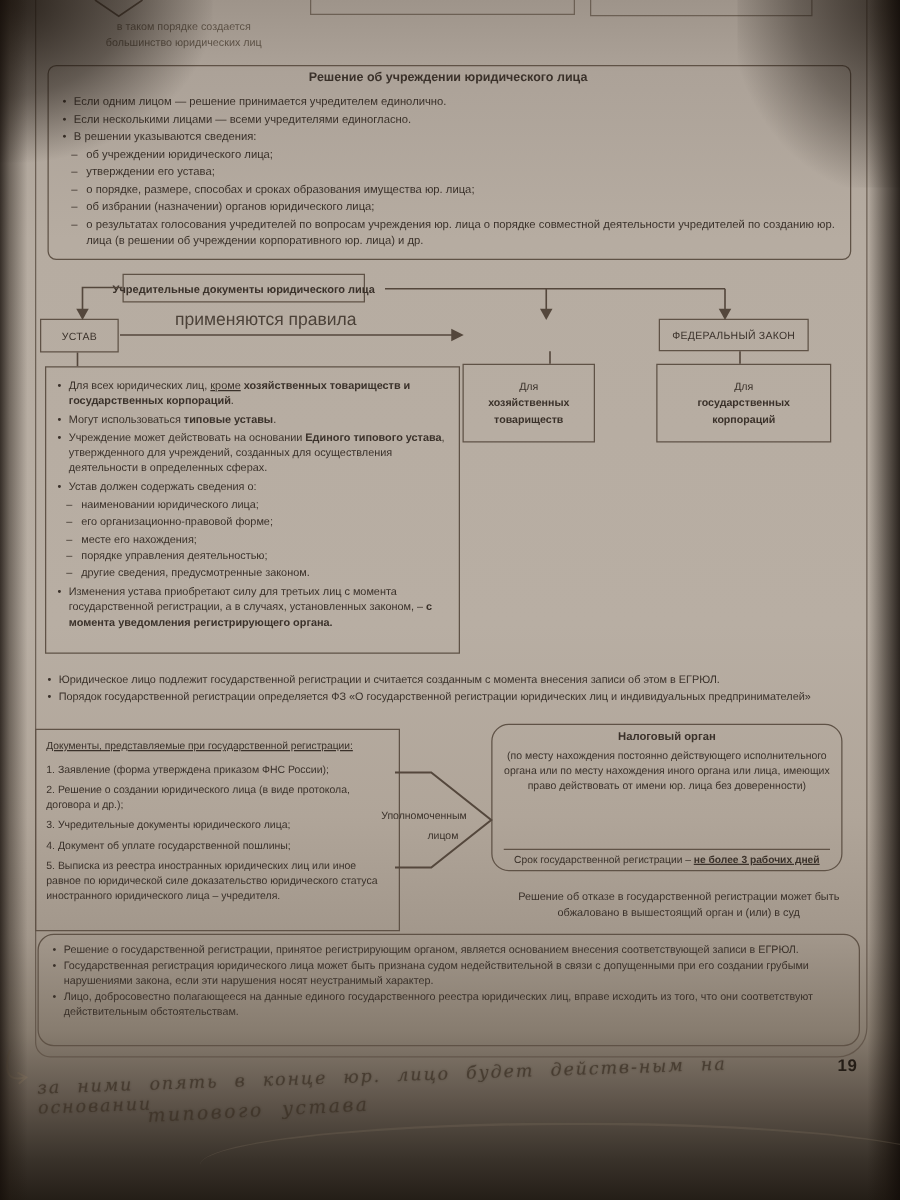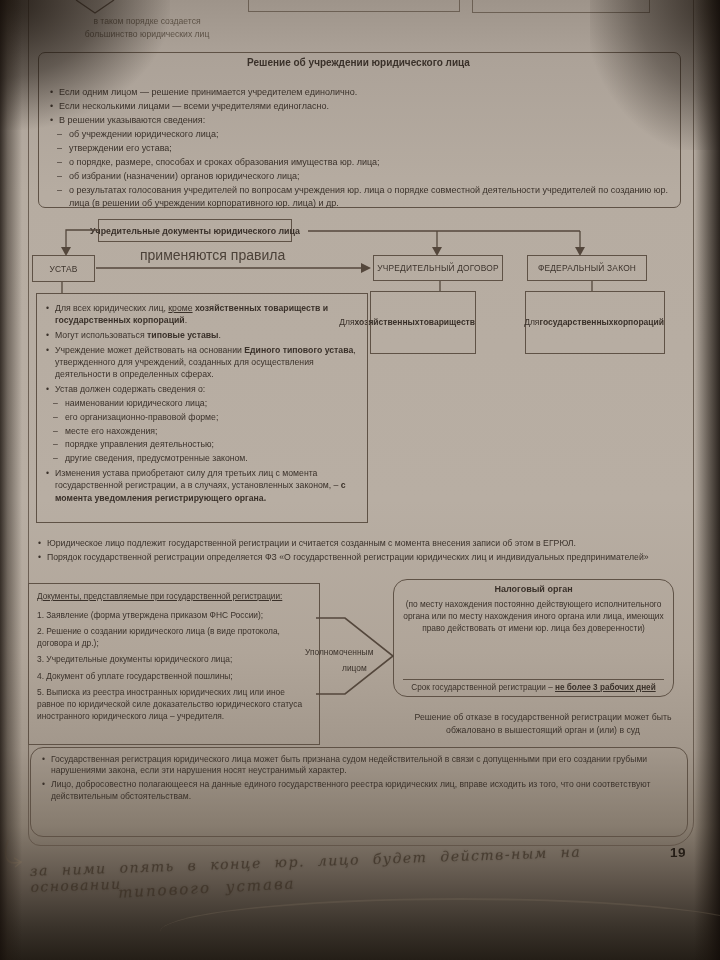--- a/index.html
+++ b/index.html
@@ -34,38 +34,38 @@
   .outer-frame { left:28px; top:-30px; width:666px; height:876px;
     border:1.2px solid rgba(95,82,70,.85); border-radius:3px 3px 24px 12px; }
   .cut-box-a { left:248px; top:-22px; width:212px; height:34px; border-color:rgba(95,82,70,.8); }
   .cut-box-b { left:472px; top:-20px; width:178px; height:33px; border-color:rgba(95,82,70,.8); }
 
   .top-note { position:absolute; left:62px; top:15px; width:170px; text-align:center;
     font-size:8.6px; line-height:1.55; color:#5d5246; }
 
   .decision-box { left:38px; top:52px; width:643px; height:156px; border-radius:7px; padding:3px 10px 0 8px;
     font-size:9px; line-height:1.44; }
-  .decision-title { text-align:center; font-weight:bold; font-size:10px; margin-bottom:16px; }
+  .decision-title { text-align:center; font-weight:bold; font-size:10px; margin-bottom:5px; }
   .bul { position:relative; padding-left:12px; margin-top:1px; }
   .bul::before { content:"\2022"; position:absolute; left:3px; top:0; }
   .dash { position:relative; padding-left:22px; margin-top:1px; }
   .dash::before { content:"\2013"; position:absolute; left:10px; top:0; }
 
   .founding-header { left:98px; top:219px; width:194px; height:23px;
     display:flex; align-items:center; justify-content:center;
     font-weight:bold; font-size:8.8px; white-space:nowrap; }
   .rule-label { position:absolute; left:140px; top:247px; font-size:14px; color:#4b4138; }
 
   .node { display:flex; align-items:center; justify-content:center; text-align:center;
     font-size:8.4px; letter-spacing:.2px; color:#3c332c; }
   .node-ustav   { left:32px;  top:255px; width:63px;  height:27px; }
   .node-dogovor { left:373px; top:255px; width:130px; height:26px; }
   .node-zakon   { left:527px; top:255px; width:120px; height:26px; }
 
-  .scope { display:flex; flex-direction:row; align-items:center; justify-content:flex-end;
+  .scope { display:flex; flex-direction:column; align-items:center; justify-content:center;
     font-size:8.5px; line-height:1.5; text-align:center; }
   .scope-dogovor { left:370px; top:291px; width:106px; height:63px; }
   .scope-zakon   { left:525px; top:291px; width:140px; height:63px; }
 
   .ustav-details { left:36px; top:293px; width:332px; height:230px; padding:5px 8px 0 6px;
     font-size:8.7px; line-height:1.42; }
   .ustav-details .bul { margin-top:2.5px; }
   .ustav-details .dash { margin-top:1.5px; }
 
   .reg-notes { position:absolute; left:35px; top:536px; width:652px; font-size:8.7px; line-height:1.5; }
@@ -132,21 +132,20 @@
       <div class="dash">утверждении его устава;</div>
       <div class="dash">о порядке, размере, способах и сроках образования имущества юр. лица;</div>
       <div class="dash">об избрании (назначении) органов юридического лица;</div>
       <div class="dash">о результатах голосования учредителей по вопросам учреждения юр. лица о порядке совместной деятельности учредителей по созданию юр. лица (в решении об учреждении корпоративного юр. лица) и др.</div>
     </div>
 
     <div class="box founding-header">Учредительные документы юридического лица</div>
     <div class="rule-label">применяются правила</div>
 
     <div class="box node node-ustav">УСТАВ</div>
-    <div class="box node node-dogovor">УЧРЕДИТЕЛЬНЫЙ ДОГОВОР</div>
     <div class="box node node-zakon">ФЕДЕРАЛЬНЫЙ ЗАКОН</div>
 
     <div class="box scope scope-dogovor">
       <div>Для</div>
       <div class="b">хозяйственных</div>
       <div class="b">товариществ</div>
     </div>
     <div class="box scope scope-zakon">
       <div>Для</div>
       <div class="b">государственных</div>
@@ -185,20 +184,21 @@
 
     <div class="box tax-box">
       <div class="tax-title">Налоговый орган</div>
       <div class="tax-body">(по месту нахождения постоянно действующего исполнительного органа или по месту нахождения иного органа или лица, имеющих право действовать от имени юр. лица без доверенности)</div>
       <div class="tax-term"><span>Срок государственной регистрации – </span><span class="b u">не более 3 рабочих дней</span></div>
     </div>
 
     <div class="appeal-note">Решение об отказе в государственной регистрации может быть обжаловано в вышестоящий орган и (или) в суд</div>
 
     <div class="box bottom-box">
+      <div class="bul">Решение о государственной регистрации, принятое регистрирующим органом, является основанием внесения соответствующей записи в ЕГРЮЛ.</div>
       <div class="bul">Государственная регистрация юридического лица может быть признана судом недействительной в связи с допущенными при его создании грубыми нарушениями закона, если эти нарушения носят неустранимый характер.</div>
       <div class="bul">Лицо, добросовестно полагающееся на данные единого государственного реестра юридических лиц, вправе исходить из того, что они соответствуют действительным обстоятельствам.</div>
     </div>
 
     <svg class="overlay" width="720" height="960" viewBox="0 0 720 960">
       <g stroke="#54473c" stroke-width="1.3" fill="none">
         <path d="M76,0 L95,13 L114,0"></path>
         <path d="M98,230 L66,230 L66,248"></path>
         <path d="M308,231 L580,231"></path>
         <path d="M437,231 L437,248"></path>

